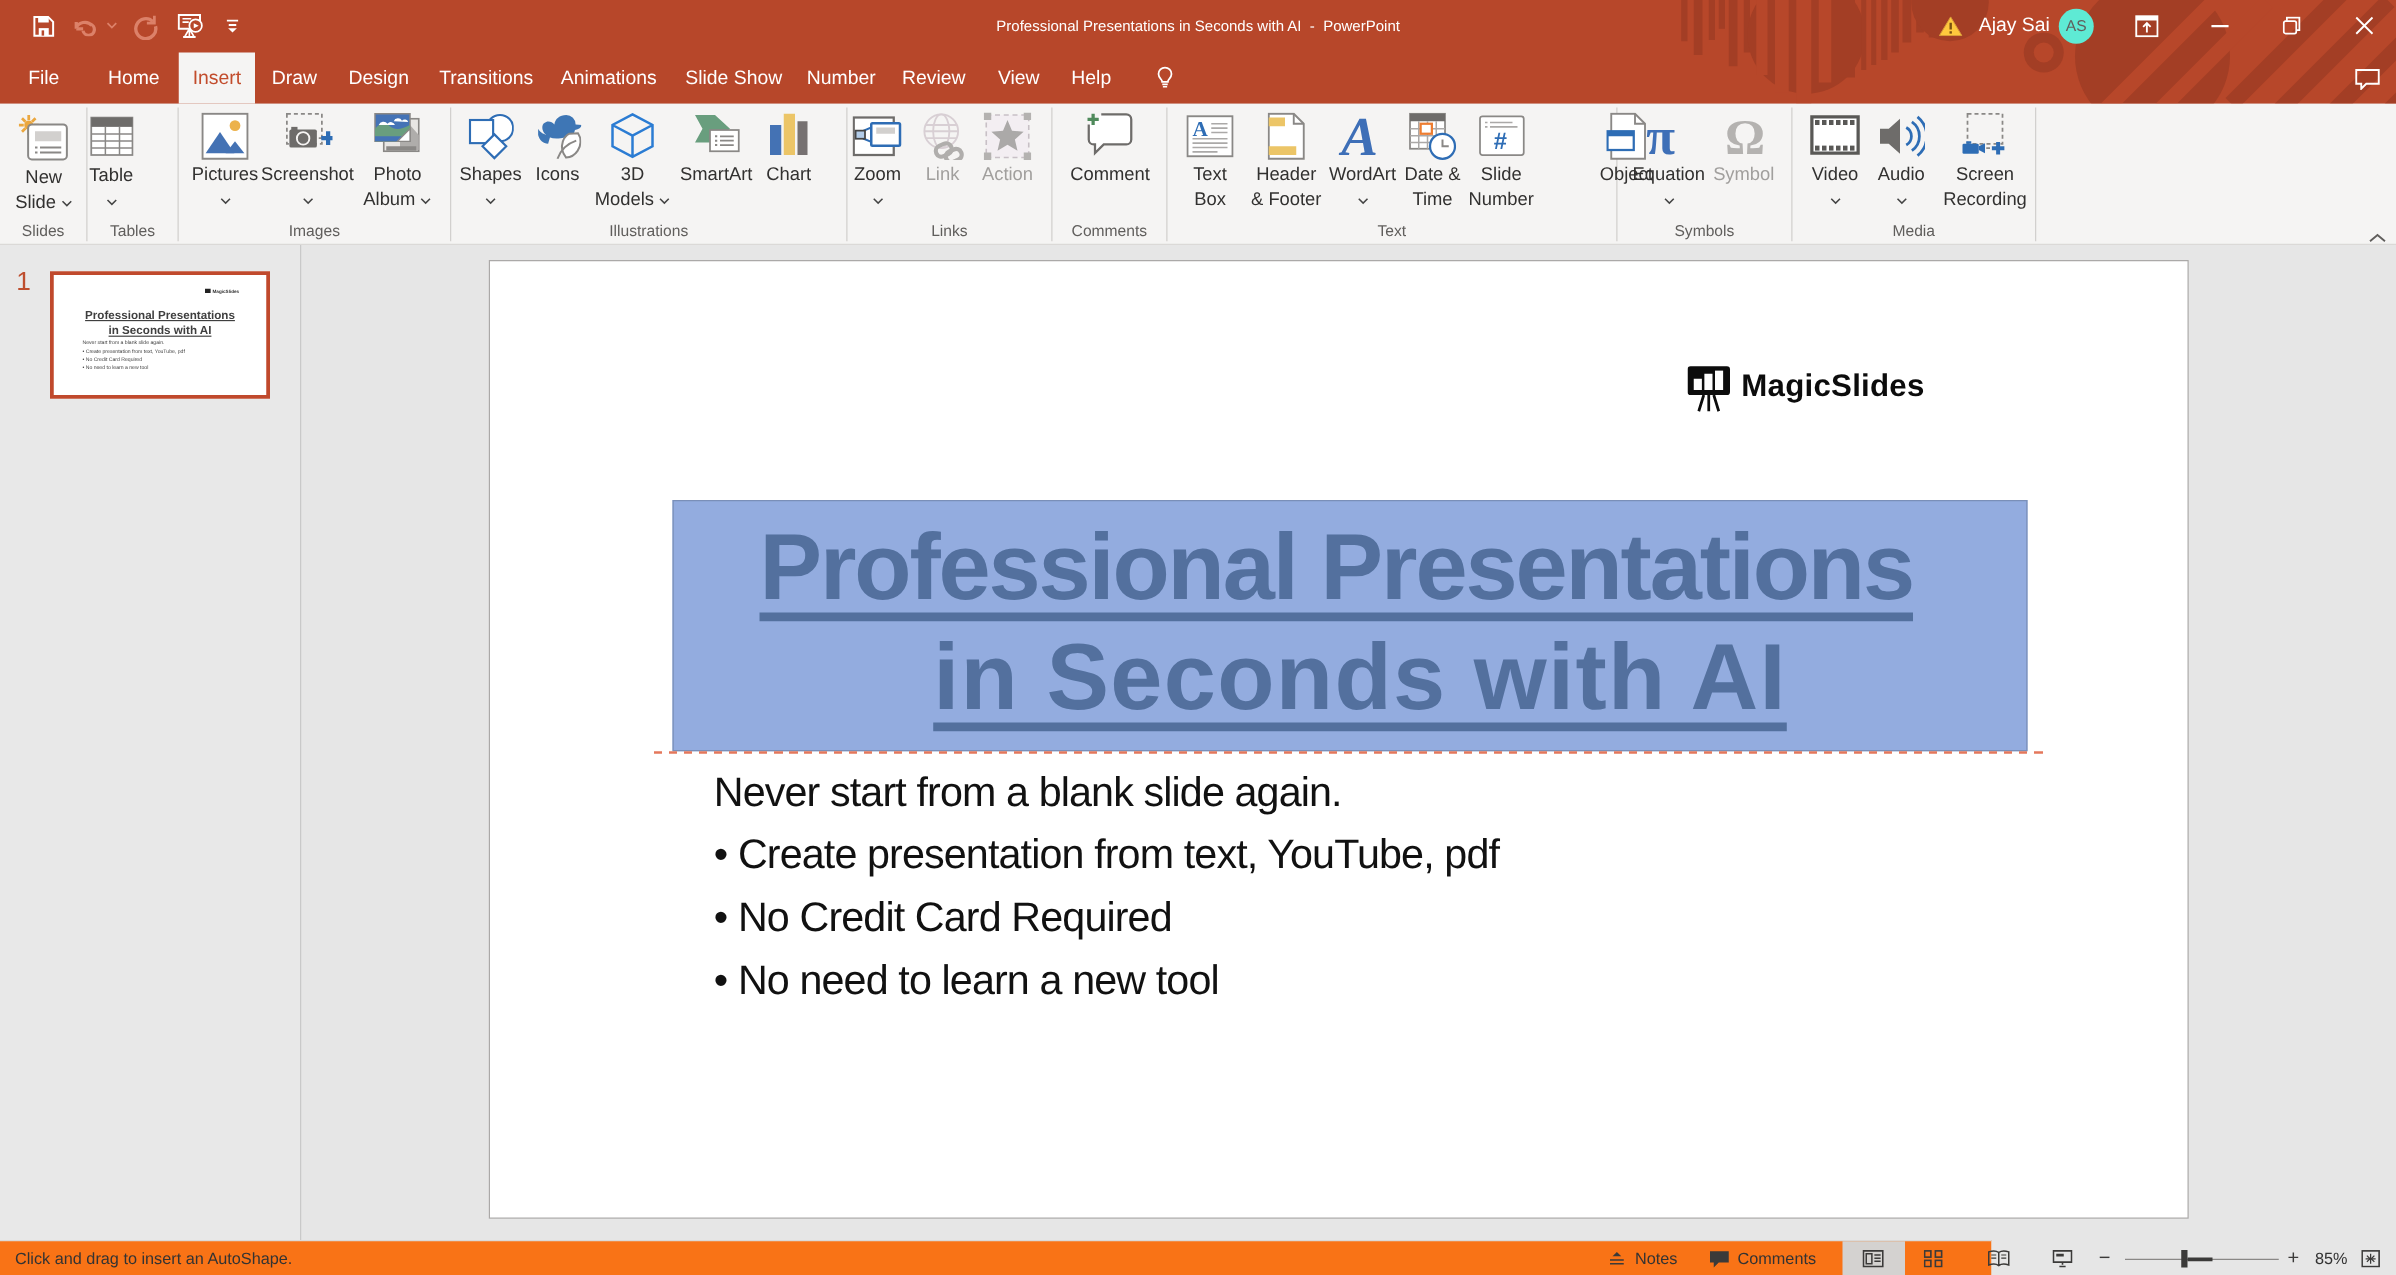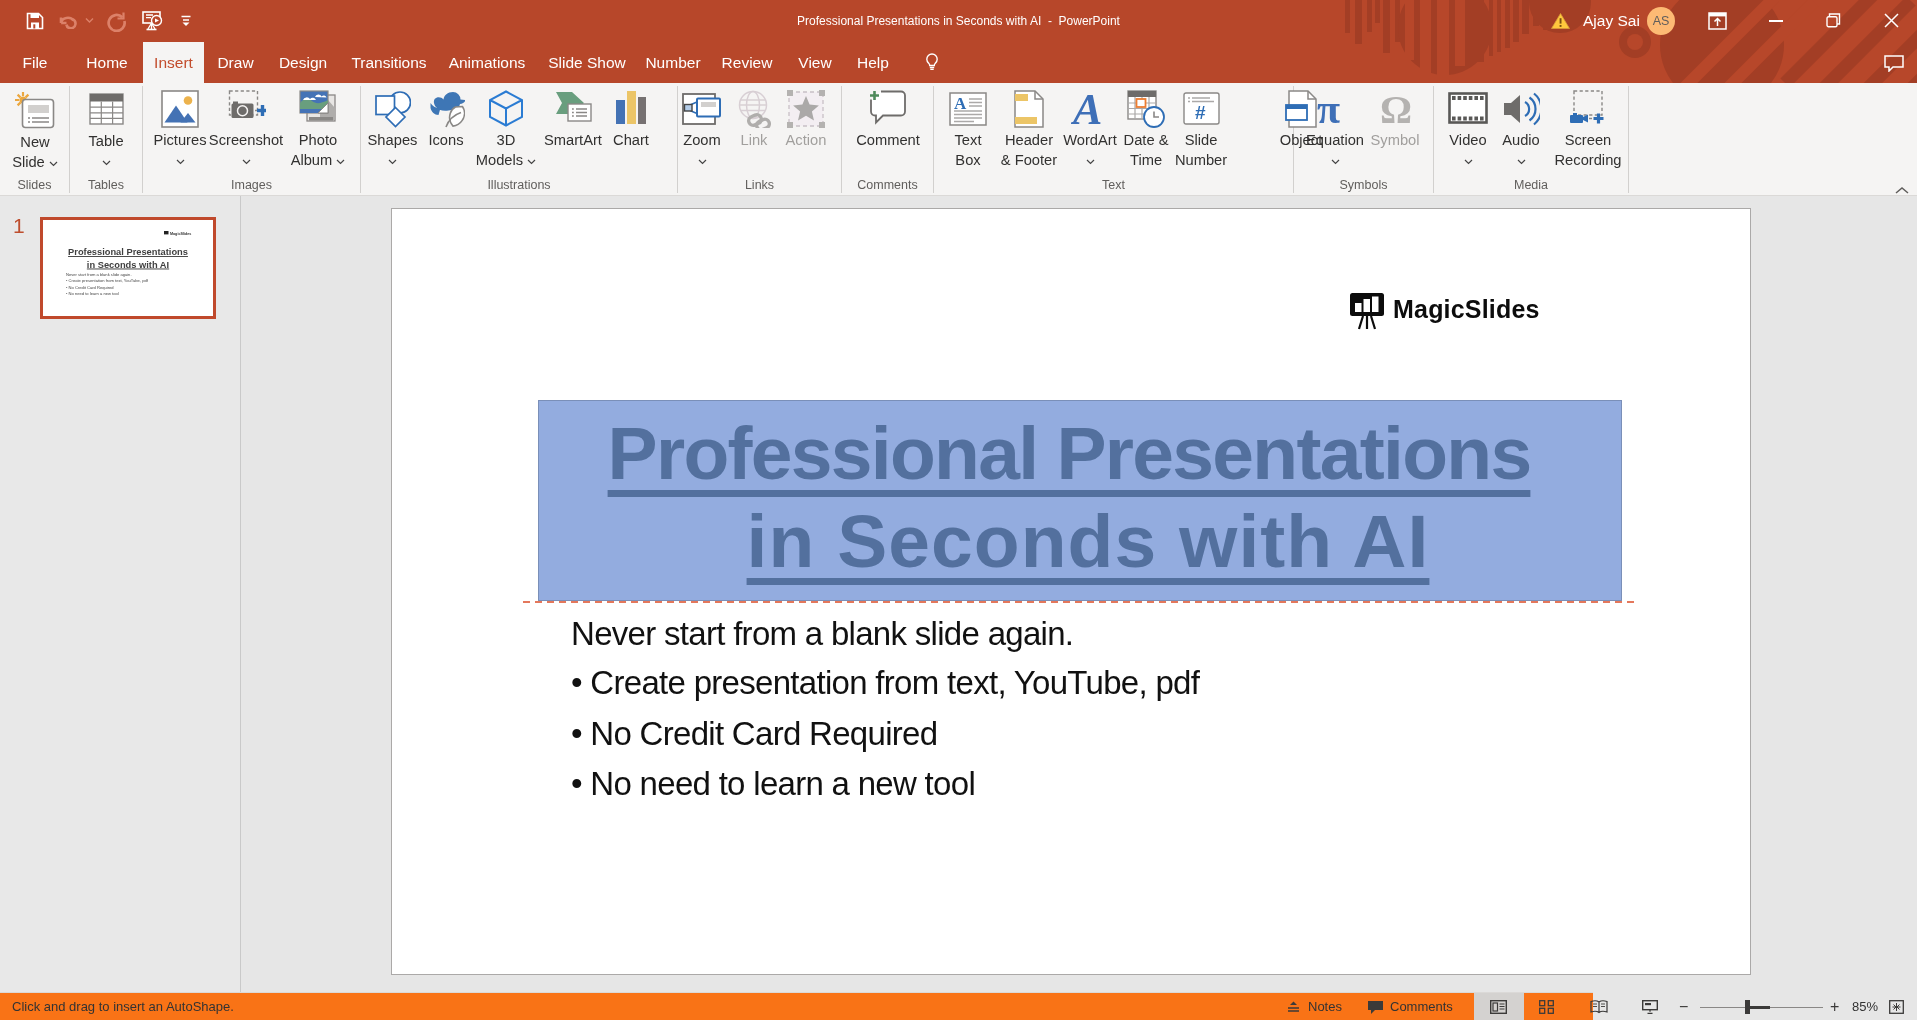--- a/index.html
+++ b/index.html
@@ -119,21 +119,21 @@
       </svg>
   </div>
   <div id="title-text">Professional Presentations in Seconds with AI&nbsp;&nbsp;-&nbsp;&nbsp;PowerPoint</div>
   <div id="tb-right">
     <svg class="abs" style="left:1551px;top:13px;" width="19" height="16" viewBox="0 0 19 16">
         <path d="M9.5 0.5 L18.5 15.5 L0.5 15.5 z" fill="#FFC83D" stroke="#D89B3A" stroke-width="0.8"></path>
         <rect x="8.6" y="5.2" width="1.9" height="5.4" fill="#7A4F12"></rect>
         <rect x="8.6" y="12" width="1.9" height="1.9" fill="#7A4F12"></rect>
       </svg>
     <div class="abs" style="left:1583px; top:0; height:42px; line-height:42px; font-size:15.5px;">Ajay Sai</div>
-    <div class="abs" style="left:1647px; top:7px; width:28px; height:28px; border-radius:50%; background:#fdba74; color:#605E5C; text-align:center; line-height:28px; font-size:12.5px;">AS</div>
+    <div class="abs" style="left:1647px; top:7px; width:28px; height:28px; border-radius:50%; background:#5eead4; color:#605E5C; text-align:center; line-height:28px; font-size:12.5px;">AS</div>
     <svg class="abs" style="left:1708px;top:12px;" width="19" height="18" viewBox="0 0 19 18">
         <rect x="1" y="1" width="17" height="16" fill="none" stroke="#fff" stroke-width="1.5"></rect>
         <rect x="1" y="1" width="17" height="3.4" fill="#fff"></rect>
         <path d="M9.5 14 V7 M6.5 9.5 L9.5 6.5 L12.5 9.5" fill="none" stroke="#fff" stroke-width="1.5"></path>
       </svg>
     <svg class="abs" style="left:1769px;top:20px;" width="14" height="2" viewBox="0 0 14 2">
         <rect width="14" height="2" fill="#fff"></rect>
       </svg>
     <svg class="abs" style="left:1826px;top:13px;" width="15" height="15" viewBox="0 0 15 15">
         <path d="M3.5 3.5 v-2.5 h10 v10 h-2.5" fill="none" stroke="#fff" stroke-width="1.4"></path>
@@ -197,21 +197,21 @@
       <rect x="13" y="13" width="21" height="8" fill="#D2D0CE"></rect>
       <path d="M13 26h2M13 30h2" stroke="#8A8886" stroke-width="1.6"></path>
       <path d="M17 26h17M17 30h17" stroke="#8A8886" stroke-width="1.6"></path>
     </svg>
     <div class="lb">New</div>
       <div class="lb">Slide <svg width="9" height="6" viewBox="0 0 9 6">
           <path d="M1 1 L4.5 4.5 L8 1" stroke="#444" fill="none" stroke-width="1.2"></path>
         </svg></div>
   </div>
 
-  <div class="btn" style="left:73px;width:66px;text-align:center;">
+  <div class="btn" style="left:56px;width:66px;text-align:center;">
     <svg width="35" height="36" viewBox="0 0 35 36" style="margin-top:6px;">
       <rect x="1" y="1" width="33" height="30" fill="#fff" stroke="#8A8886" stroke-width="1.4"></rect>
       <rect x="1" y="1" width="33" height="7.5" fill="#6E6C6A"></rect>
       <path d="M12.3 8.5 V31 M23.6 8.5 V31" stroke="#8A8886" stroke-width="1.2"></path>
       <path d="M1 14.2 h33 M1 19.8 h33 M1 25.4 h33" stroke="#8A8886" stroke-width="1.2"></path>
     </svg>
     <div class="lb">Table</div>
       <div class="lb"><svg width="9" height="6" viewBox="0 0 9 6">
           <path d="M1 1 L4.5 4.5 L8 1" stroke="#444" fill="none" stroke-width="1.2"></path>
         </svg></div>

